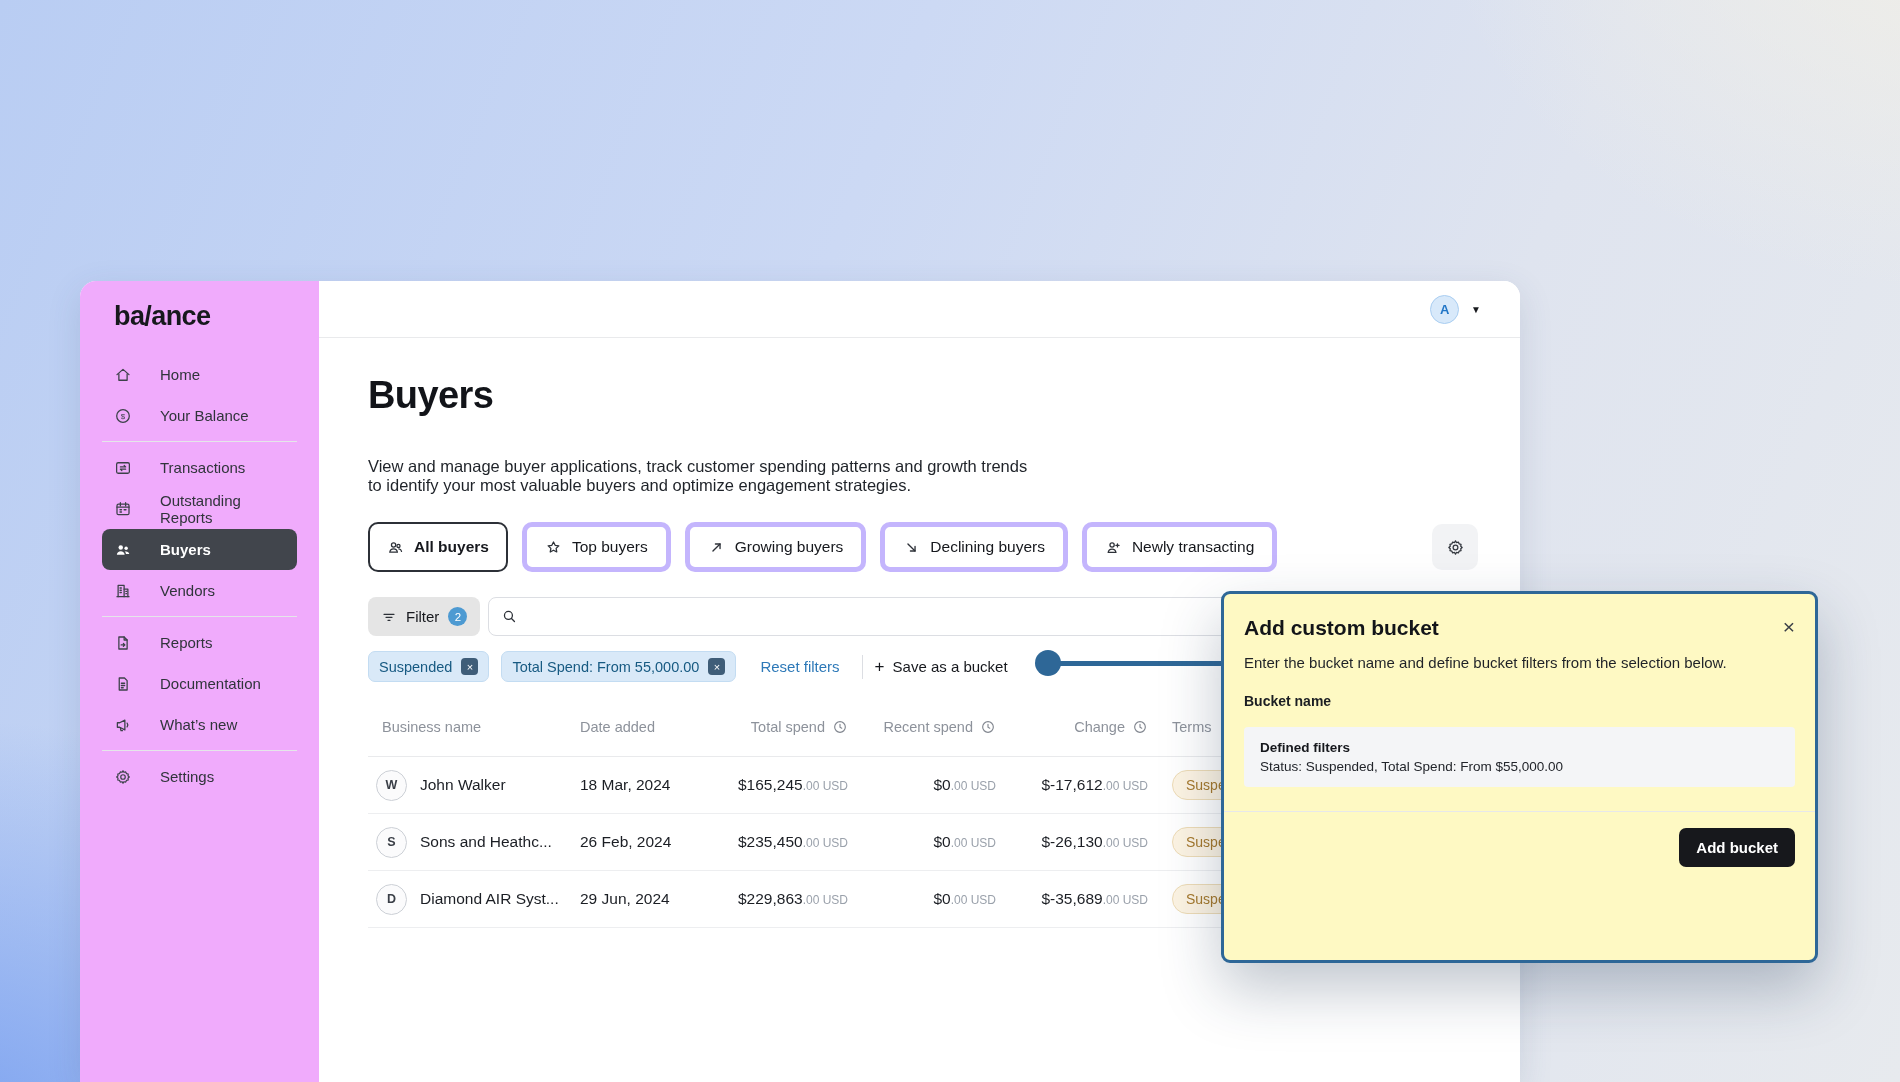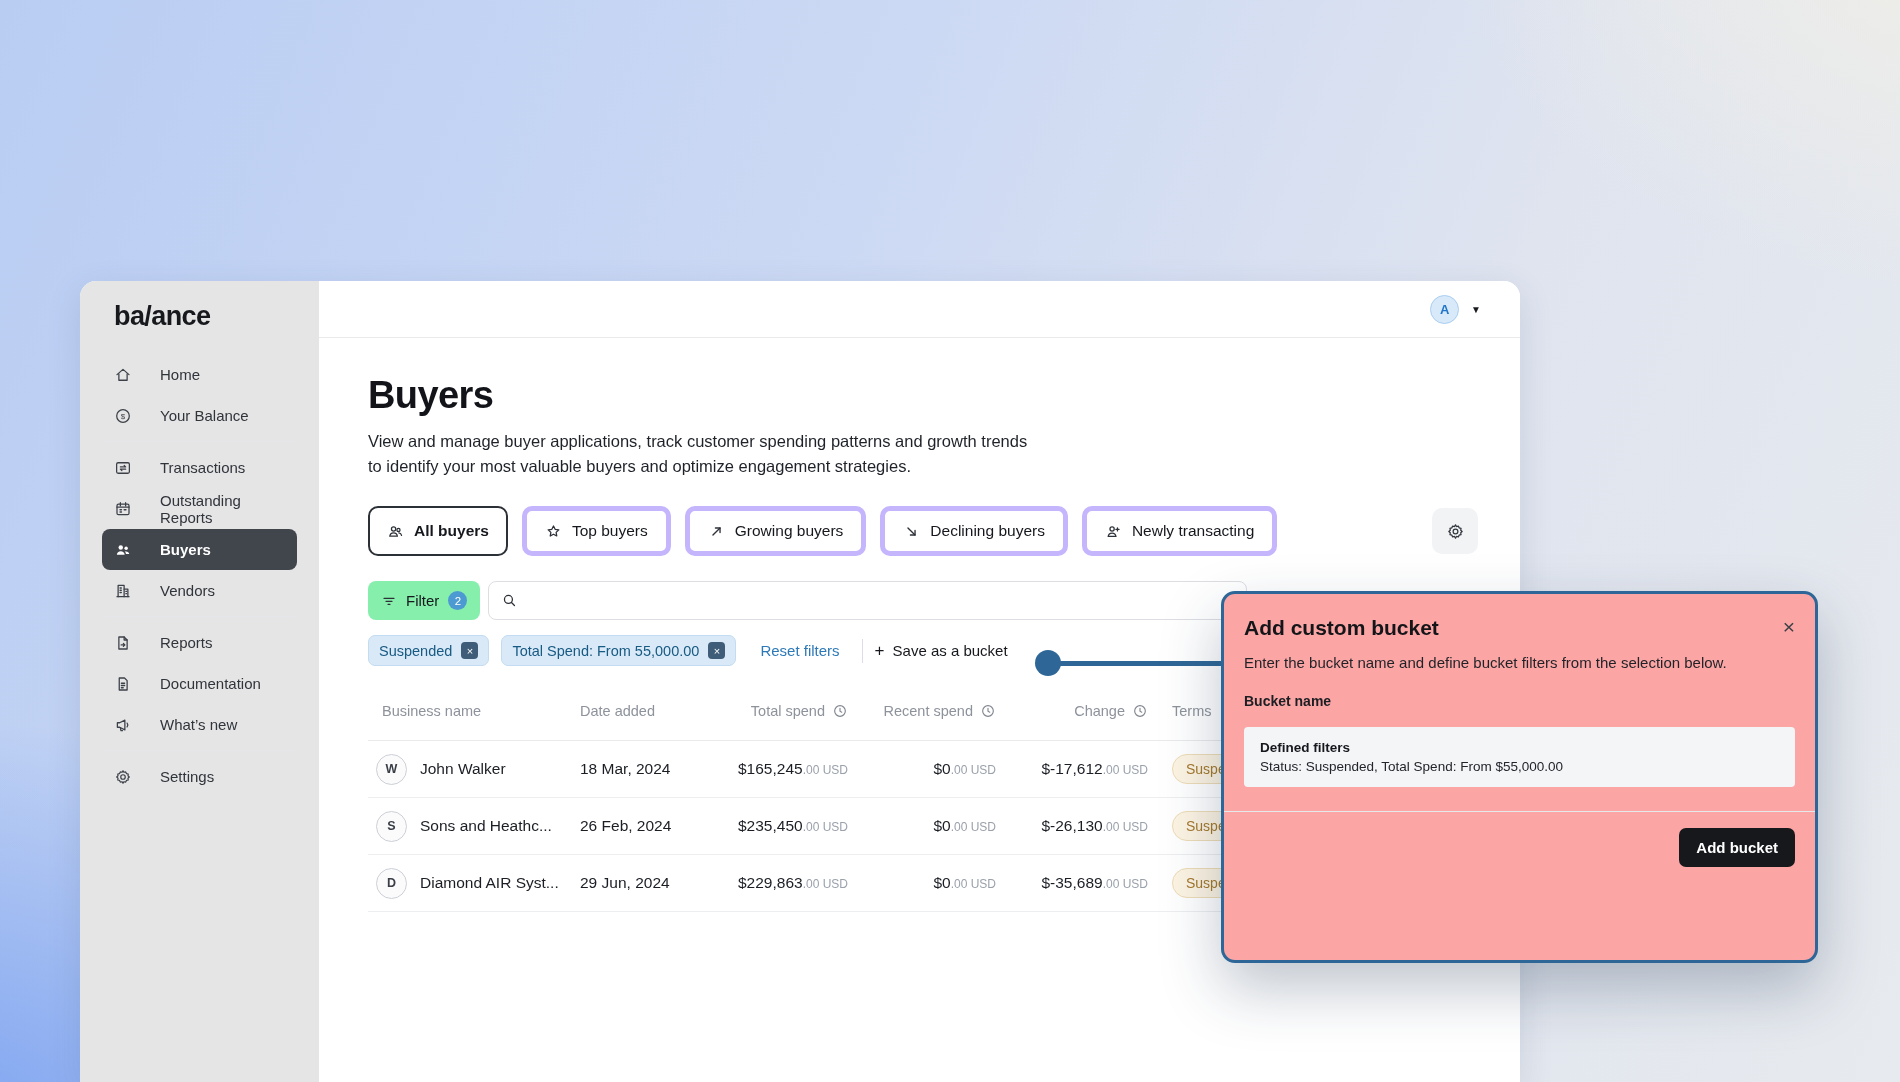--- a/index.html
+++ b/index.html
@@ -11,54 +11,54 @@
       radial-gradient(950px 660px at 105% -8%, rgba(241,239,231,1) 0%, rgba(241,239,231,0) 58%),
       linear-gradient(112deg,#b9cdf3 0%,#ccd9f4 40%,#dfe4ef 70%,#e7eaee 100%);
   }
   .icon svg{display:block;}
 
   
   .card{position:absolute;left:80px;top:281px;width:1440px;height:801px;background:#fff;
     border-radius:16px 16px 0 0;display:flex;overflow:hidden;box-shadow:0 10px 34px rgba(55,75,115,.14);}
 
   
-  .sidebar{width:239px;flex:none;background:#e5e5e5;padding:20px 22px 0;box-sizing:border-box;}
+  .sidebar{width:239px;flex:none;background:#f0abfc;padding:20px 22px 0;box-sizing:border-box;}
   .logo{font-size:27px;font-weight:800;color:#17191d;letter-spacing:-.6px;padding-left:12px;}
   .nav{margin-top:22px;}
   .nav-item{height:41px;display:flex;align-items:center;gap:28px;padding:0 12px;border-radius:8px;
     color:#30343b;font-size:15px;cursor:pointer;}
   .nav-item .icon{width:18px;height:18px;flex:none;color:#3c4149;}
   .nav-item.active{background:#41454c;color:#fff;font-weight:600;}
   .nav-item.active .icon{color:#fff;}
   .nav-divider{height:1px;background:#e5e6e9;margin:5px 0;}
 
   
   .main{flex:1;min-width:0;background:#fff;position:relative;}
   .topbar{height:57px;border-bottom:1px solid #e9eaec;display:flex;align-items:center;
     justify-content:flex-end;padding-right:39px;gap:12px;box-sizing:border-box;}
   .account{display:flex;align-items:center;gap:12px;cursor:pointer;}
   .avatar{width:27px;height:27px;border-radius:50%;background:#d8e9fa;border:1px solid #a9cdf0;
     color:#2176c7;font-size:13px;font-weight:600;display:flex;align-items:center;justify-content:center;}
   .caret{font-size:10px;color:#17191d;}
 
   .content{padding:0 42px 0 49px;}
   .page-title{margin:36px 0 0;font-size:38px;font-weight:800;color:#121419;letter-spacing:-.6px;}
-  .page-desc{margin-top:12px;font-size:16.5px;line-height:25px;color:#1f2329;max-width:660px;}
+  .page-desc{margin-top:40px;font-size:16.5px;line-height:19px;color:#1f2329;max-width:660px;}
 
   .tabs-row{margin-top:27px;display:flex;gap:14px;align-items:center;position:relative;}
   .tab{height:50px;padding:0 18px;border:5px solid #c4b5fd;border-radius:10px;background:#fff;
     display:flex;align-items:center;gap:10px;font-size:15.5px;color:#16181d;box-sizing:border-box;cursor:pointer;}
   .tab.active{border:2px solid #2c3037;font-weight:700;padding:0 17px;}
   .tab .icon{width:17px;height:17px;color:#2c3037;}
   .gear-btn{position:absolute;right:0;top:2px;width:46px;height:46px;border-radius:10px;background:#f2f3f5;
     display:flex;align-items:center;justify-content:center;cursor:pointer;color:#34383f;}
   .gear-btn .icon{width:19px;height:19px;}
 
   .filter-row{margin-top:25px;display:flex;align-items:center;gap:8px;}
-  .filter-btn{height:39px;padding:0 13px;background:#86efac;border-radius:8px;display:flex;align-items:center;
+  .filter-btn{height:39px;padding:0 13px;background:#e5e5e5;border-radius:8px;display:flex;align-items:center;
     gap:9px;font-size:15px;color:#16181d;cursor:pointer;}
   .filter-btn .icon{width:16px;height:16px;color:#2c3037;}
   .filter-badge{width:19px;height:19px;border-radius:50%;background:#4d9ad2;color:#fff;font-size:11.5px;
     display:flex;align-items:center;justify-content:center;}
   .search-box{width:759px;height:39px;border:1px solid #dcdee3;border-radius:8px;display:flex;align-items:center;
     padding:0 12px;gap:9px;box-sizing:border-box;background:#fff;}
   .search-box .icon{width:17px;height:17px;color:#2c3037;flex:none;}
   .search-box input{border:none;outline:none;flex:1;font-size:15px;font-family:inherit;color:#16181d;background:transparent;min-width:0;}
   .search-clear{color:#6f747c;font-size:14px;flex:none;cursor:pointer;}
 
@@ -90,22 +90,22 @@
   .sub{font-size:12px;color:#9aa1ab;}
   .cell-terms{padding-left:12px;white-space:nowrap;}
   .status-chip{display:inline-block;padding:6px 13px;border-radius:999px;background:#fdf4e3;
     border:1px solid #eedcb6;color:#a5782b;font-size:14px;}
 
   
   .connector-dot{position:absolute;left:1035px;top:650px;width:26px;height:26px;border-radius:50%;background:#2e6797;z-index:30;}
   .connector-line{position:absolute;left:1048px;top:661px;width:176px;height:5px;background:#2e6797;z-index:30;}
 
   
-  .modal{position:absolute;left:1221px;top:591px;width:597px;height:372px;box-sizing:border-box;background:#fca5a5;
-    border:3px solid #2e6797;border-radius:14px;z-index:40;box-shadow:0 26px 60px rgba(30,50,80,.28);
+  .modal{position:absolute;left:1221px;top:591px;width:597px;height:372px;box-sizing:border-box;background:#fef9c3;
+    border:3px solid #2e6797;border-radius:9px;z-index:40;box-shadow:0 26px 60px rgba(30,50,80,.28);
     padding:22px 20px 18px;}
   .modal-head{display:flex;align-items:flex-start;justify-content:space-between;}
   .modal-title{font-size:21px;font-weight:800;color:#131519;}
   .modal-close{font-size:21px;color:#3a3f46;line-height:1;cursor:pointer;}
   .modal-desc{margin-top:14px;font-size:15px;color:#1f2227;}
   .field-label{margin-top:22px;font-size:14px;font-weight:700;color:#1b1e23;}
   .bucket-input{margin-top:8px;width:100%;box-sizing:border-box;height:42px;border:1px solid #d9dbe0;border-radius:8px;
     padding:0 14px;font-size:15.5px;font-family:inherit;color:#16181d;outline:none;}
   .bucket-input::placeholder{color:#b0b6bf;}
   .defined-box{margin-top:18px;background:#f4f5f7;border-radius:4px;padding:13px 16px;}

